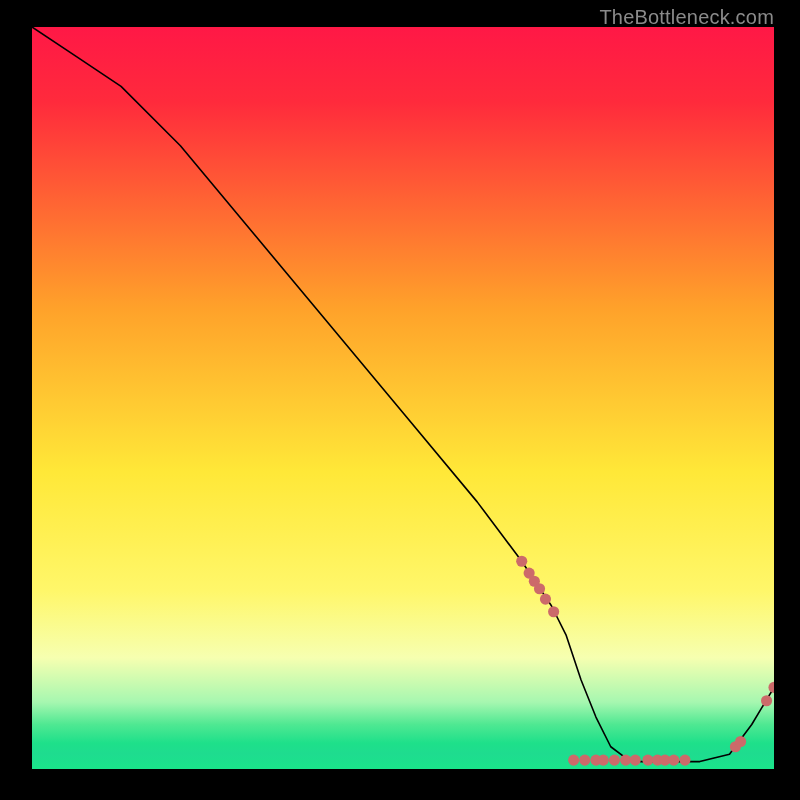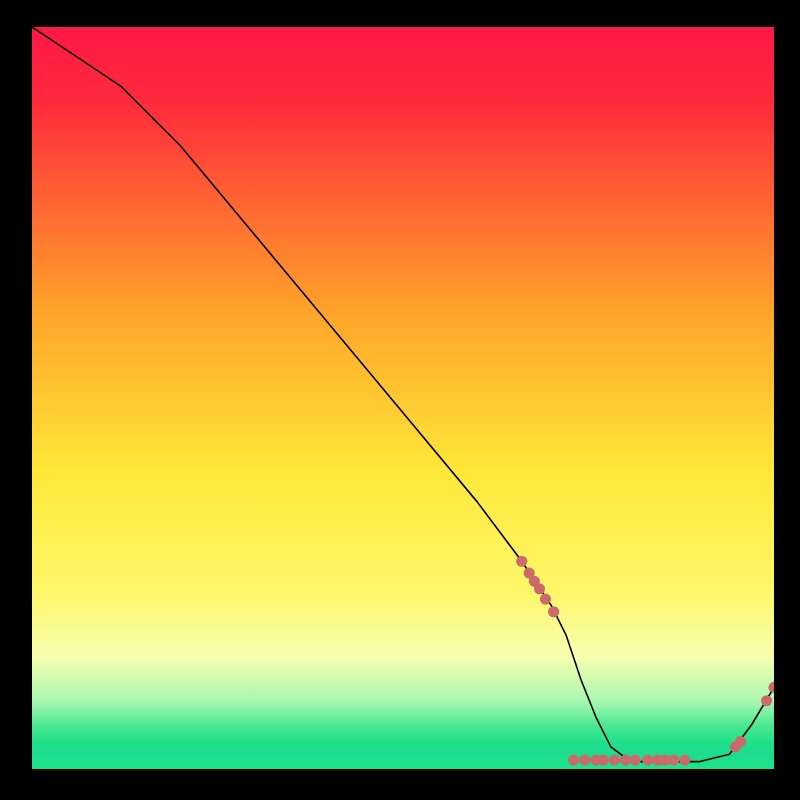--- a/index.html
+++ b/index.html
@@ -39,20 +39,21 @@
     font-size: 20px;
     letter-spacing: 0.2px;
     color: #8a8a8a;
     user-select: none;
   }
 </style>
 </head>
 <body>
 
 <div class="stage">
+  <div class="watermark">TheBottleneck.com</div>
   <div class="plot-area">
     <svg class="gradient" viewBox="0 0 100 100" preserveAspectRatio="none">
       <defs>
         <linearGradient id="bg" x1="0" y1="0" x2="0" y2="1">
           <stop id="g0" offset="0%" stop-color="#ff1846"></stop>
           <stop id="g1" offset="10%" stop-color="#ff2a3c"></stop>
           <stop id="g2" offset="38%" stop-color="#ffa22a"></stop>
           <stop id="g3" offset="60%" stop-color="#ffe838"></stop>
           <stop id="g4" offset="76%" stop-color="#fff76a"></stop>
           <stop id="g5" offset="85%" stop-color="#f6ffb0"></stop>

